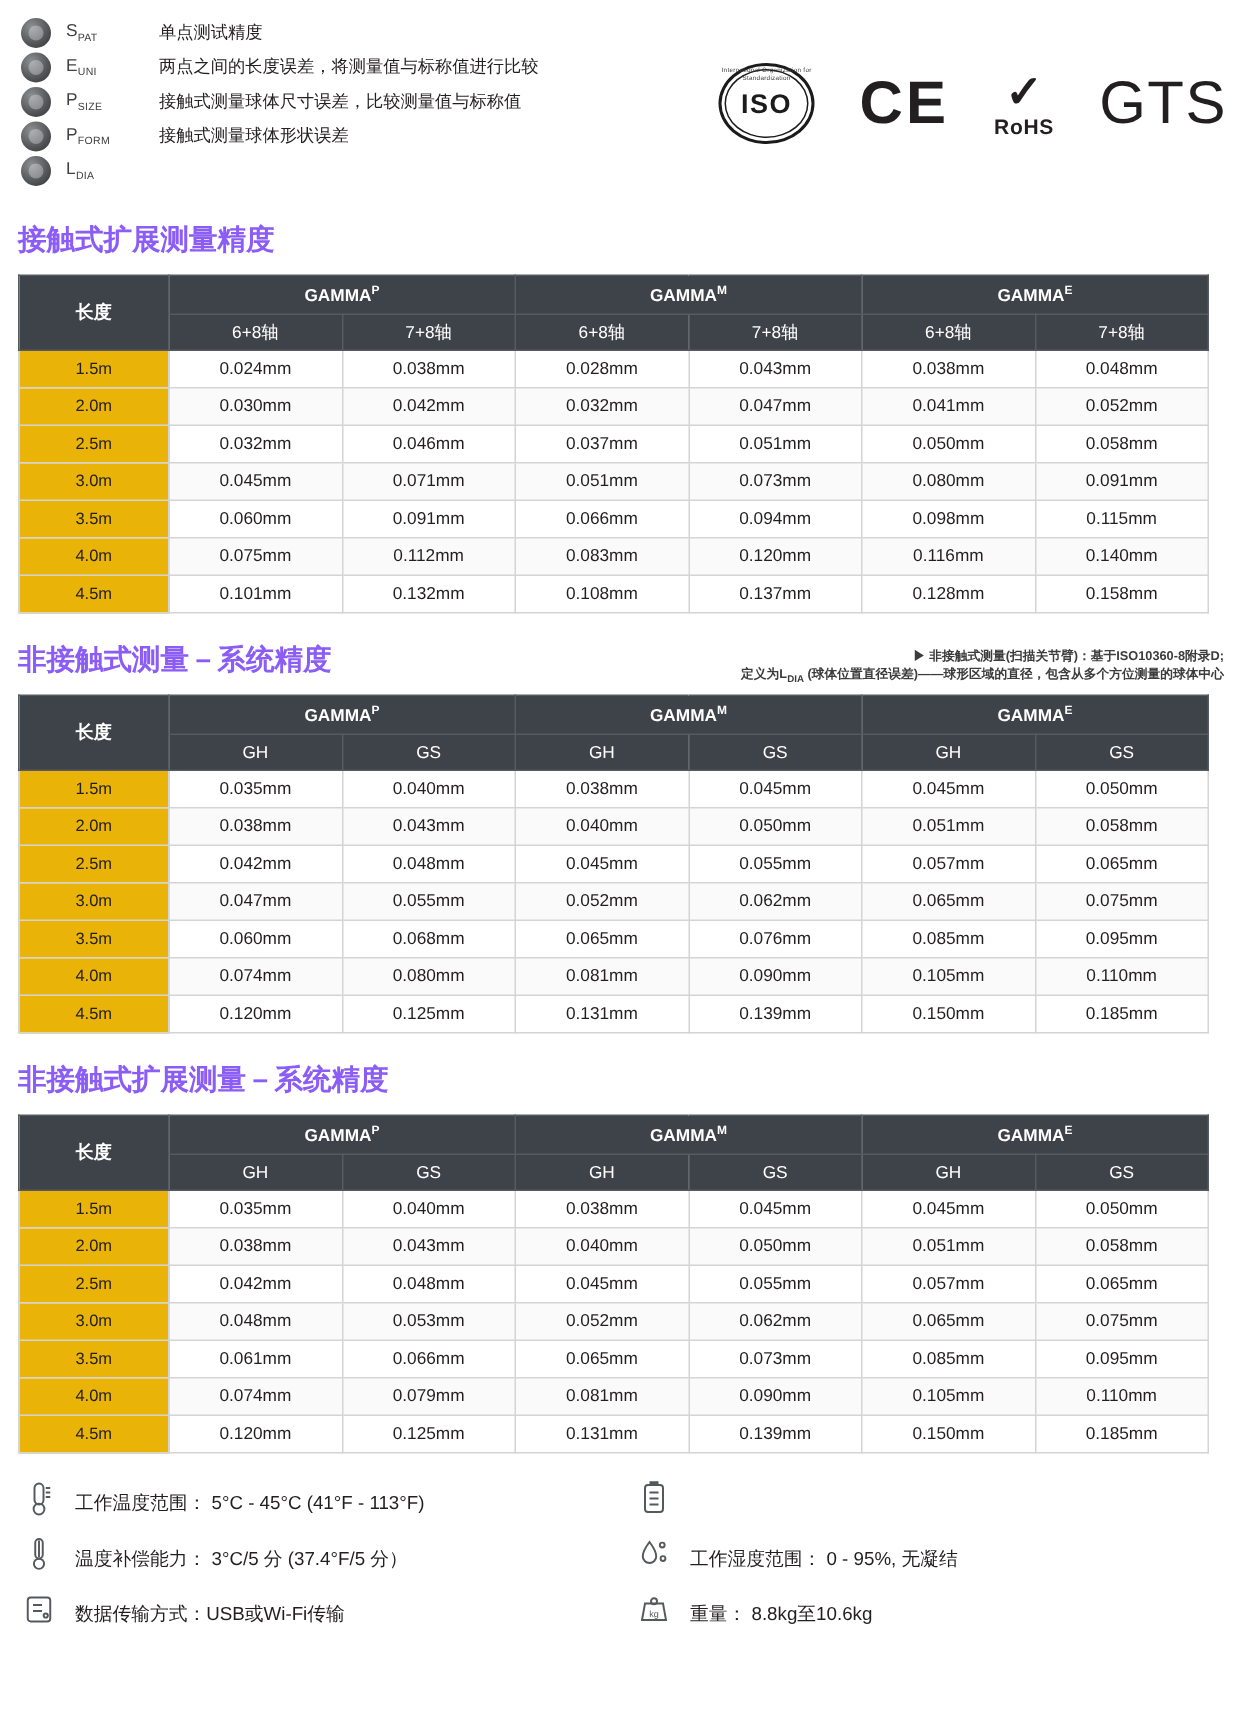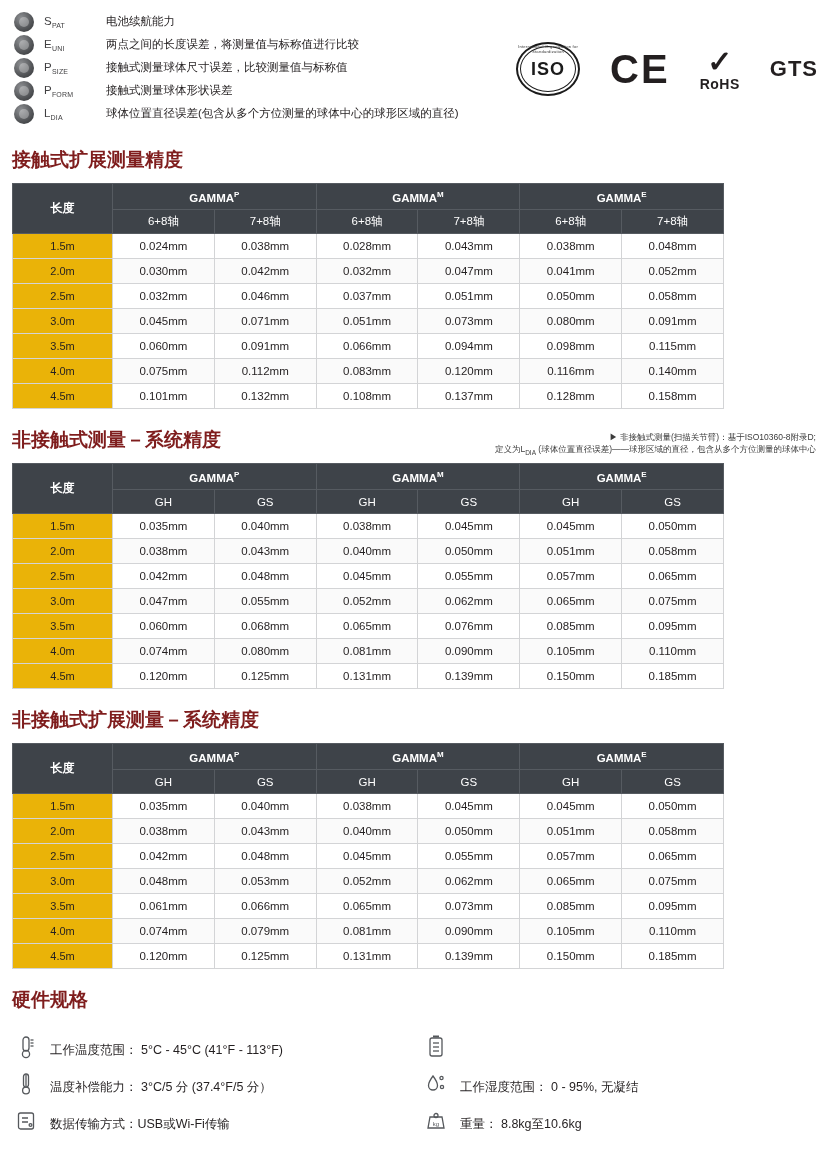--- a/index.html
+++ b/index.html
@@ -47,35 +47,36 @@
     font-weight: bold; font-size: 18px; letter-spacing: 1px;
   }
   .iso-sub {
     position: absolute; left: -2px; right: -2px; top: 2px; text-align: center;
     font-size: 4.2px; letter-spacing: .2px; color: #3a3a3a;
   }
   .ce-logo { font-size: 40px; font-weight: bold; letter-spacing: 2px; line-height: 1; }
   .rohs-logo { text-align: center; line-height: 1; }
   .rohs-check { font-size: 30px; font-weight: bold; }
   .rohs-word { font-size: 14px; font-weight: bold; letter-spacing: .5px; }
-  .gts-logo { font-size: 22px; font-weight: bold; letter-spacing: 1px; text-align: center; }
+  .gts-logo { font-size: 40px; font-weight: normal; letter-spacing: 1px; text-align: center; }
 
   
   h2.section-title {
-    font-size: 19px; font-weight: bold; margin: 18px 0 10px 4px; color: #7f1d1d;
+    font-size: 19px; font-weight: bold; margin: 18px 0 10px 4px; color: #8b5cf6;
   }
   .note {
     position: absolute; right: 10px; font-size: 8.5px; color: #3c3c3c; text-align: right;
     line-height: 1.45;
+    font-weight: bold;
   }
   .note sub { font-size: 6.5px; }
 
   
   table.spec {
-    width: 712px; border-collapse: collapse; margin: 0 0 4px 4px;
+    width: 794px; border-collapse: collapse; margin: 0 0 4px 4px;
     font-size: 11.5px;
   }
   table.spec th, table.spec td {
     border: 1px solid #d3d4d6; text-align: center; padding: 0;
   }
   table.spec thead th {
     background: #3e4349; color: #ffffff; border-color: #565b61;
     font-weight: bold; height: 26px;
   }
   table.spec thead th.len { width: 100px; font-size: 12px; }
@@ -99,41 +100,40 @@
 </style>
 </head>
 <body>
 
 <div class="page">
 
   <div class="legend">
     <div class="legend-row">
       <div class="legend-badge"></div>
       <div class="legend-sym"><span class="big">S</span><sub>PAT</sub></div>
-      <div class="legend-text">电池续航能力</div>
+      <div class="legend-text">单点测试精度</div>
     </div>
     <div class="legend-row">
       <div class="legend-badge"></div>
       <div class="legend-sym"><span class="big">E</span><sub>UNI</sub></div>
       <div class="legend-text">两点之间的长度误差，将测量值与标称值进行比较</div>
     </div>
     <div class="legend-row">
       <div class="legend-badge"></div>
       <div class="legend-sym"><span class="big">P</span><sub>SIZE</sub></div>
       <div class="legend-text">接触式测量球体尺寸误差，比较测量值与标称值</div>
     </div>
     <div class="legend-row">
       <div class="legend-badge"></div>
       <div class="legend-sym"><span class="big">P</span><sub>FORM</sub></div>
       <div class="legend-text">接触式测量球体形状误差</div>
     </div>
     <div class="legend-row">
       <div class="legend-badge"></div>
       <div class="legend-sym"><span class="big">L</span><sub>DIA</sub></div>
-      <div class="legend-text">球体位置直径误差(包含从多个方位测量的球体中心的球形区域的直径)</div>
     </div>
 
     <div class="logos">
       <div class="iso-logo">
         <div class="iso-ring"></div>
         <div class="iso-ring inner"></div>
         <div class="iso-sub">International Organization for Standardization</div>
         <div class="iso-text">ISO</div>
       </div>
       <div class="ce-logo">CE</div>
@@ -399,21 +399,20 @@
         <td>0.120mm</td>
         <td>0.125mm</td>
         <td>0.131mm</td>
         <td>0.139mm</td>
         <td>0.150mm</td>
         <td>0.185mm</td>
       </tr>
     </tbody>
   </table>
 
-  <h2 class="section-title">硬件规格</h2>
   <div class="hw-grid">
 
     <div class="hw-item">
       <div class="hw-icon">
         <svg width="18" height="24" viewBox="0 0 18 24" fill="none" stroke="currentColor" stroke-width="1.3">
           <rect x="6" y="2" width="6" height="14" rx="3"></rect>
             <circle cx="9" cy="19" r="3.6"></circle>
           <line x1="13.5" y1="5" x2="16.5" y2="5"></line>
             <line x1="13.5" y1="8" x2="16.5" y2="8"></line>
             <line x1="13.5" y1="11" x2="16.5" y2="11"></line>

